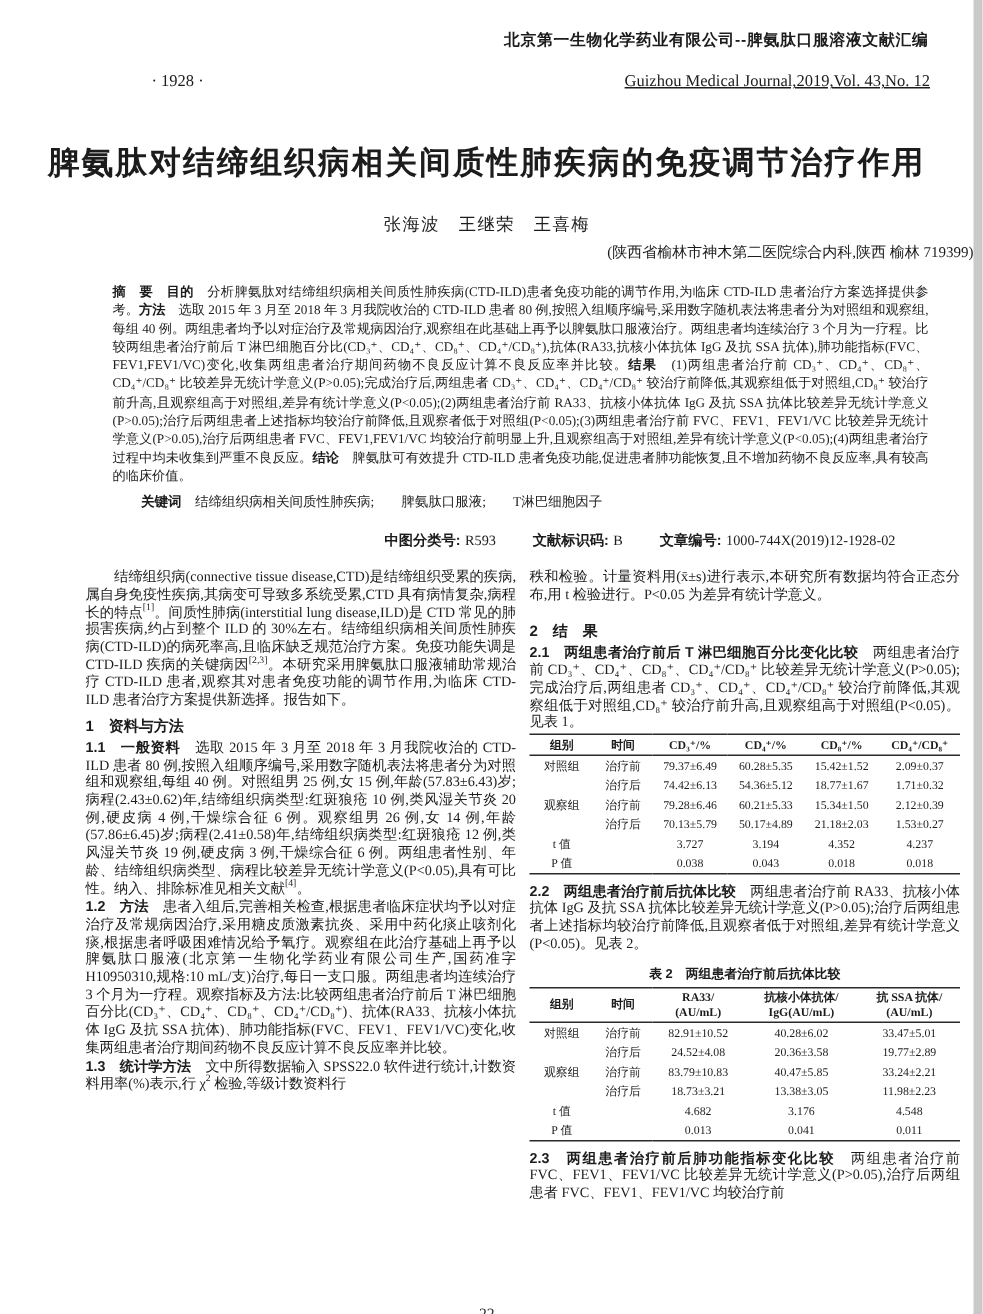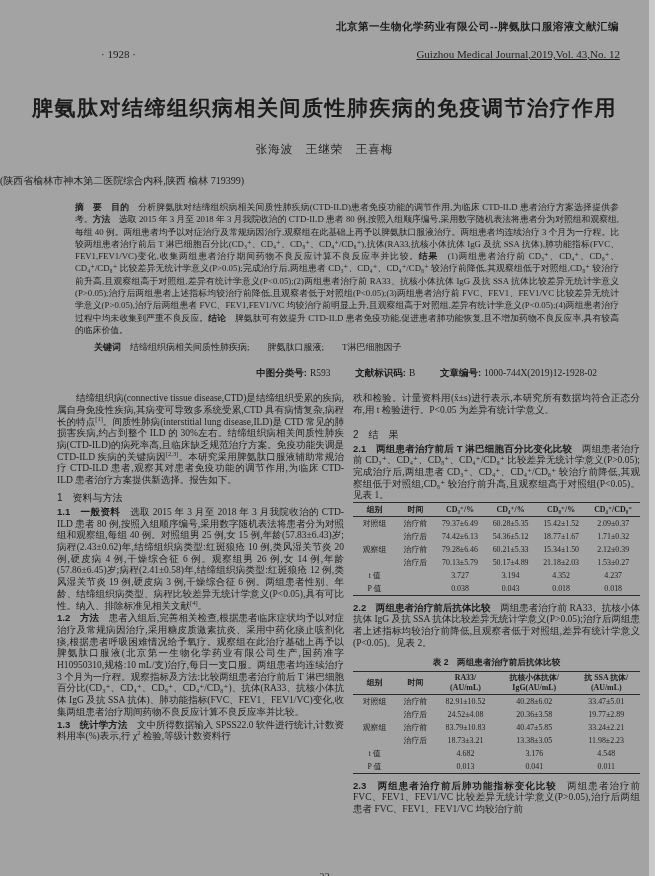--- a/index.html
+++ b/index.html
@@ -2,63 +2,63 @@
 <html><head>
 <meta charset="utf-8">
 <style>
   html,body{margin:0;padding:0;}
   body{
     width:655px;height:876px;background:#c9c9c9;
     font-family:"Liberation Serif","DejaVu Serif",serif;
     color:#1c1c1c;
   }
   .page{
-    position:relative;width:649px;height:876px;background:#a3a3a3;
+    position:relative;width:649px;height:876px;background:#ffffff;
     overflow:hidden;box-sizing:border-box;
   }
   .sansb{font-family:"Liberation Sans","DejaVu Sans",sans-serif;}
   .b{font-weight:bold;}
   .comp-note{
     padding-top:20px;margin-right:30px;text-align:right;
     font-size:10.5px;font-family:"Liberation Sans","DejaVu Sans",sans-serif;
     font-weight:bold;letter-spacing:.5px;
   }
   .ref-row{
     display:flex;justify-content:space-between;align-items:baseline;
     margin:14px 29px 0 101px;font-size:11px;
   }
   .journal-ref{text-decoration:underline;}
   .title{
     margin:34px 20px 0;text-align:center;
     font-size:21px;font-weight:bold;letter-spacing:1.5px;
     font-family:"Liberation Sans","DejaVu Sans",sans-serif;
   }
   .authors{margin-top:20px;text-align:center;font-size:11.5px;letter-spacing:1px;}
-  .affiliation{margin-top:17px;text-align:left;font-size:10px;}
+  .affiliation{margin-top:4px;text-align:right;font-size:10px;}
   .abstract{
     margin:13px 30px 0 75px;font-size:8.8px;line-height:12.3px;
     text-align:justify;text-indent:0;
   }
   .abstract .b, .para .b, .sec-heading{font-family:"Liberation Sans","DejaVu Sans",sans-serif;}
   .kw-line{margin:5px 30px 0 94px;font-size:9px;}
   .meta-line{
     margin:13px 30px 0 94px;font-size:9.5px;
     font-family:"Liberation Sans","DejaVu Sans",sans-serif;
     text-align:right;
   }
   .meta-group{margin-right:22px;}
   .meta-group .val{font-family:"Liberation Serif","DejaVu Serif",serif;font-weight:normal;margin-left:3px;}
   .columns{display:flex;gap:9px;margin:13px 9px 0 57px;}
   .col{width:287px;flex:0 0 287px;}
   .para{
     margin:0;font-size:9.5px;line-height:11.7px;text-align:justify;
   }
   .para.indent{text-indent:19px;}
   .sec-heading{
-    margin:4px 0 2px;font-size:10px;font-weight:normal;line-height:13px;
+    margin:4px 0 2px;font-size:10px;font-weight:bold;line-height:13px;
   }
   .sec-heading.spaced{margin-top:11px;}
   sup{font-size:6.5px;line-height:0;vertical-align:super;}
   .tbl-caption{
     margin:7px 0 2px;text-align:center;font-size:8.6px;font-weight:bold;
     font-family:"Liberation Sans","DejaVu Sans",sans-serif;
   }
   table.jtable{
     width:100%;border-collapse:collapse;font-size:7.9px;
     border-top:1.4px solid #2a2a2a;border-bottom:1.4px solid #2a2a2a;

